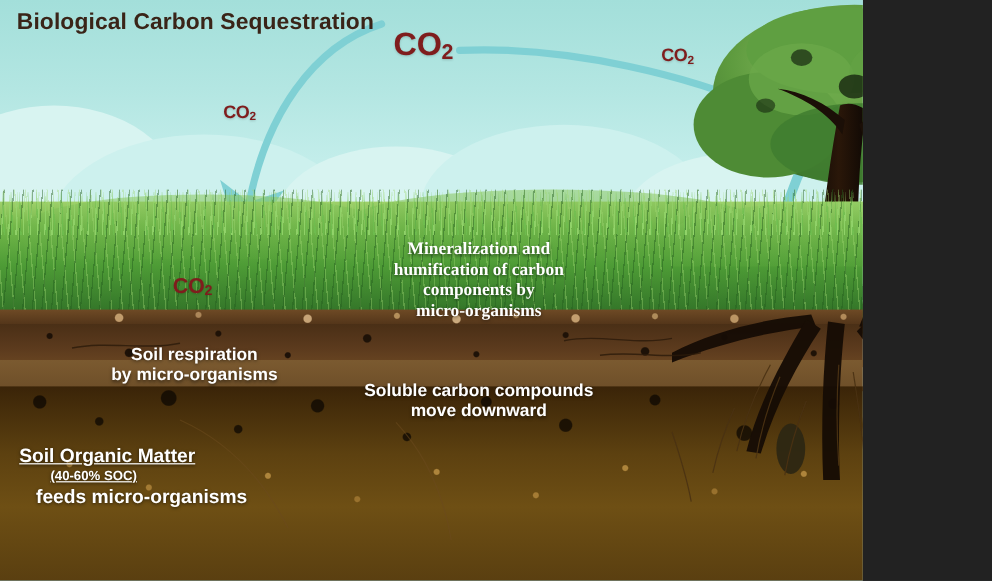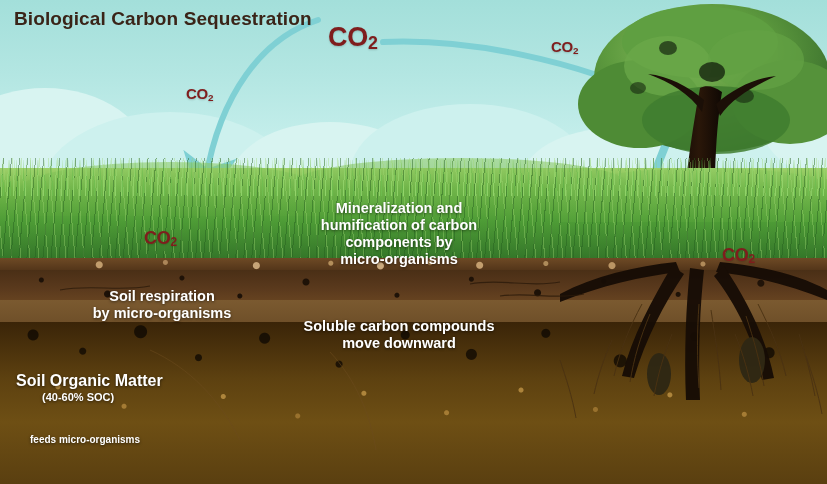--- a/index.html
+++ b/index.html
@@ -1,20 +1,20 @@
 <!DOCTYPE html>
 <html><head>
 <meta charset="utf-8">
 <style>
   html,body{margin:0;padding:0;background:#222;}
   body{font-family:"Liberation Sans",sans-serif;}
 
   #scene{
     position:relative;
-    width:827px;height:484px;
+    width:719px;height:484px;
     overflow:hidden;
     background:#b9e9e6;
   }
 
   
   .sky{
     position:absolute;left:0;top:0;width:827px;height:210px;
     background:linear-gradient(180deg,#a3dfda 0%,#b3e6e2 35%,#c6efec 70%,#cdf1ee 100%);
   }
   .cloud{position:absolute;background:#d8f4f1;border-radius:50%;}
@@ -140,22 +140,22 @@
   }
   .som-title{
     position:absolute;color:#fff;font-weight:bold;font-size:16px;
     text-shadow:0 1px 3px rgba(0,0,0,.6);white-space:nowrap;
   }
   .som-sub{
     position:absolute;color:#fff;font-weight:bold;font-size:11px;
     text-shadow:0 1px 3px rgba(0,0,0,.6);white-space:nowrap;
   }
   .som-sub2{
-    position:absolute;color:#fff;font-weight:bold;font-size:10px;
-    text-shadow:0 1px 3px rgba(0,0,0,.6);white-space:nowrap;margin-top:28px;
+    position:absolute;color:#fff;font-weight:bold;font-size:16px;
+    text-shadow:0 1px 3px rgba(0,0,0,.6);white-space:nowrap;
   }
   svg.layer{position:absolute;left:0;top:0;width:827px;height:484px;overflow:visible;}
 </style>
 </head>
 <body>
 
 <div id="scene">
 
   <div class="sky"></div>
 
@@ -319,30 +319,30 @@
   </div>
 
   <div class="co2" style="left:144px;top:228px;font-size:18px;">
     <span>CO</span><sub>2</sub>
   </div>
 
   <div class="co2" style="left:722px;top:245px;font-size:18px;">
     <span>CO</span><sub>2</sub>
   </div>
 
-  <div class="cap" style="left:318px;top:200px;width:162px;font-size:14.5px;">Mineralization and
+  <div class="cap" style="left:318px;top:200px;width:162px;font-size:14.5px;font-family:Liberation Serif, serif;">Mineralization and
 humification of carbon
 components by
 micro-organisms</div>
 
   <div class="cap" style="left:288px;top:318px;width:222px;font-size:14.5px;">Soluble carbon compounds
 move downward</div>
 
   <div class="cap" style="left:78px;top:288px;width:168px;font-size:14.5px;">Soil respiration
 by micro-organisms</div>
 
 
 
-  <div class="som-title" style="left:16px;top:372px;">Soil Organic Matter</div>
-  <div class="som-sub" style="left:42px;top:391px;">(40-60% SOC)</div>
+  <div class="som-title" style="left:16px;top:372px;text-decoration:underline;">Soil Organic Matter</div>
+  <div class="som-sub" style="left:42px;top:391px;text-decoration:underline;">(40-60% SOC)</div>
   <div class="som-sub2" style="left:30px;top:406px;">feeds micro-organisms</div>
 
 </div>
 
 </body></html>

